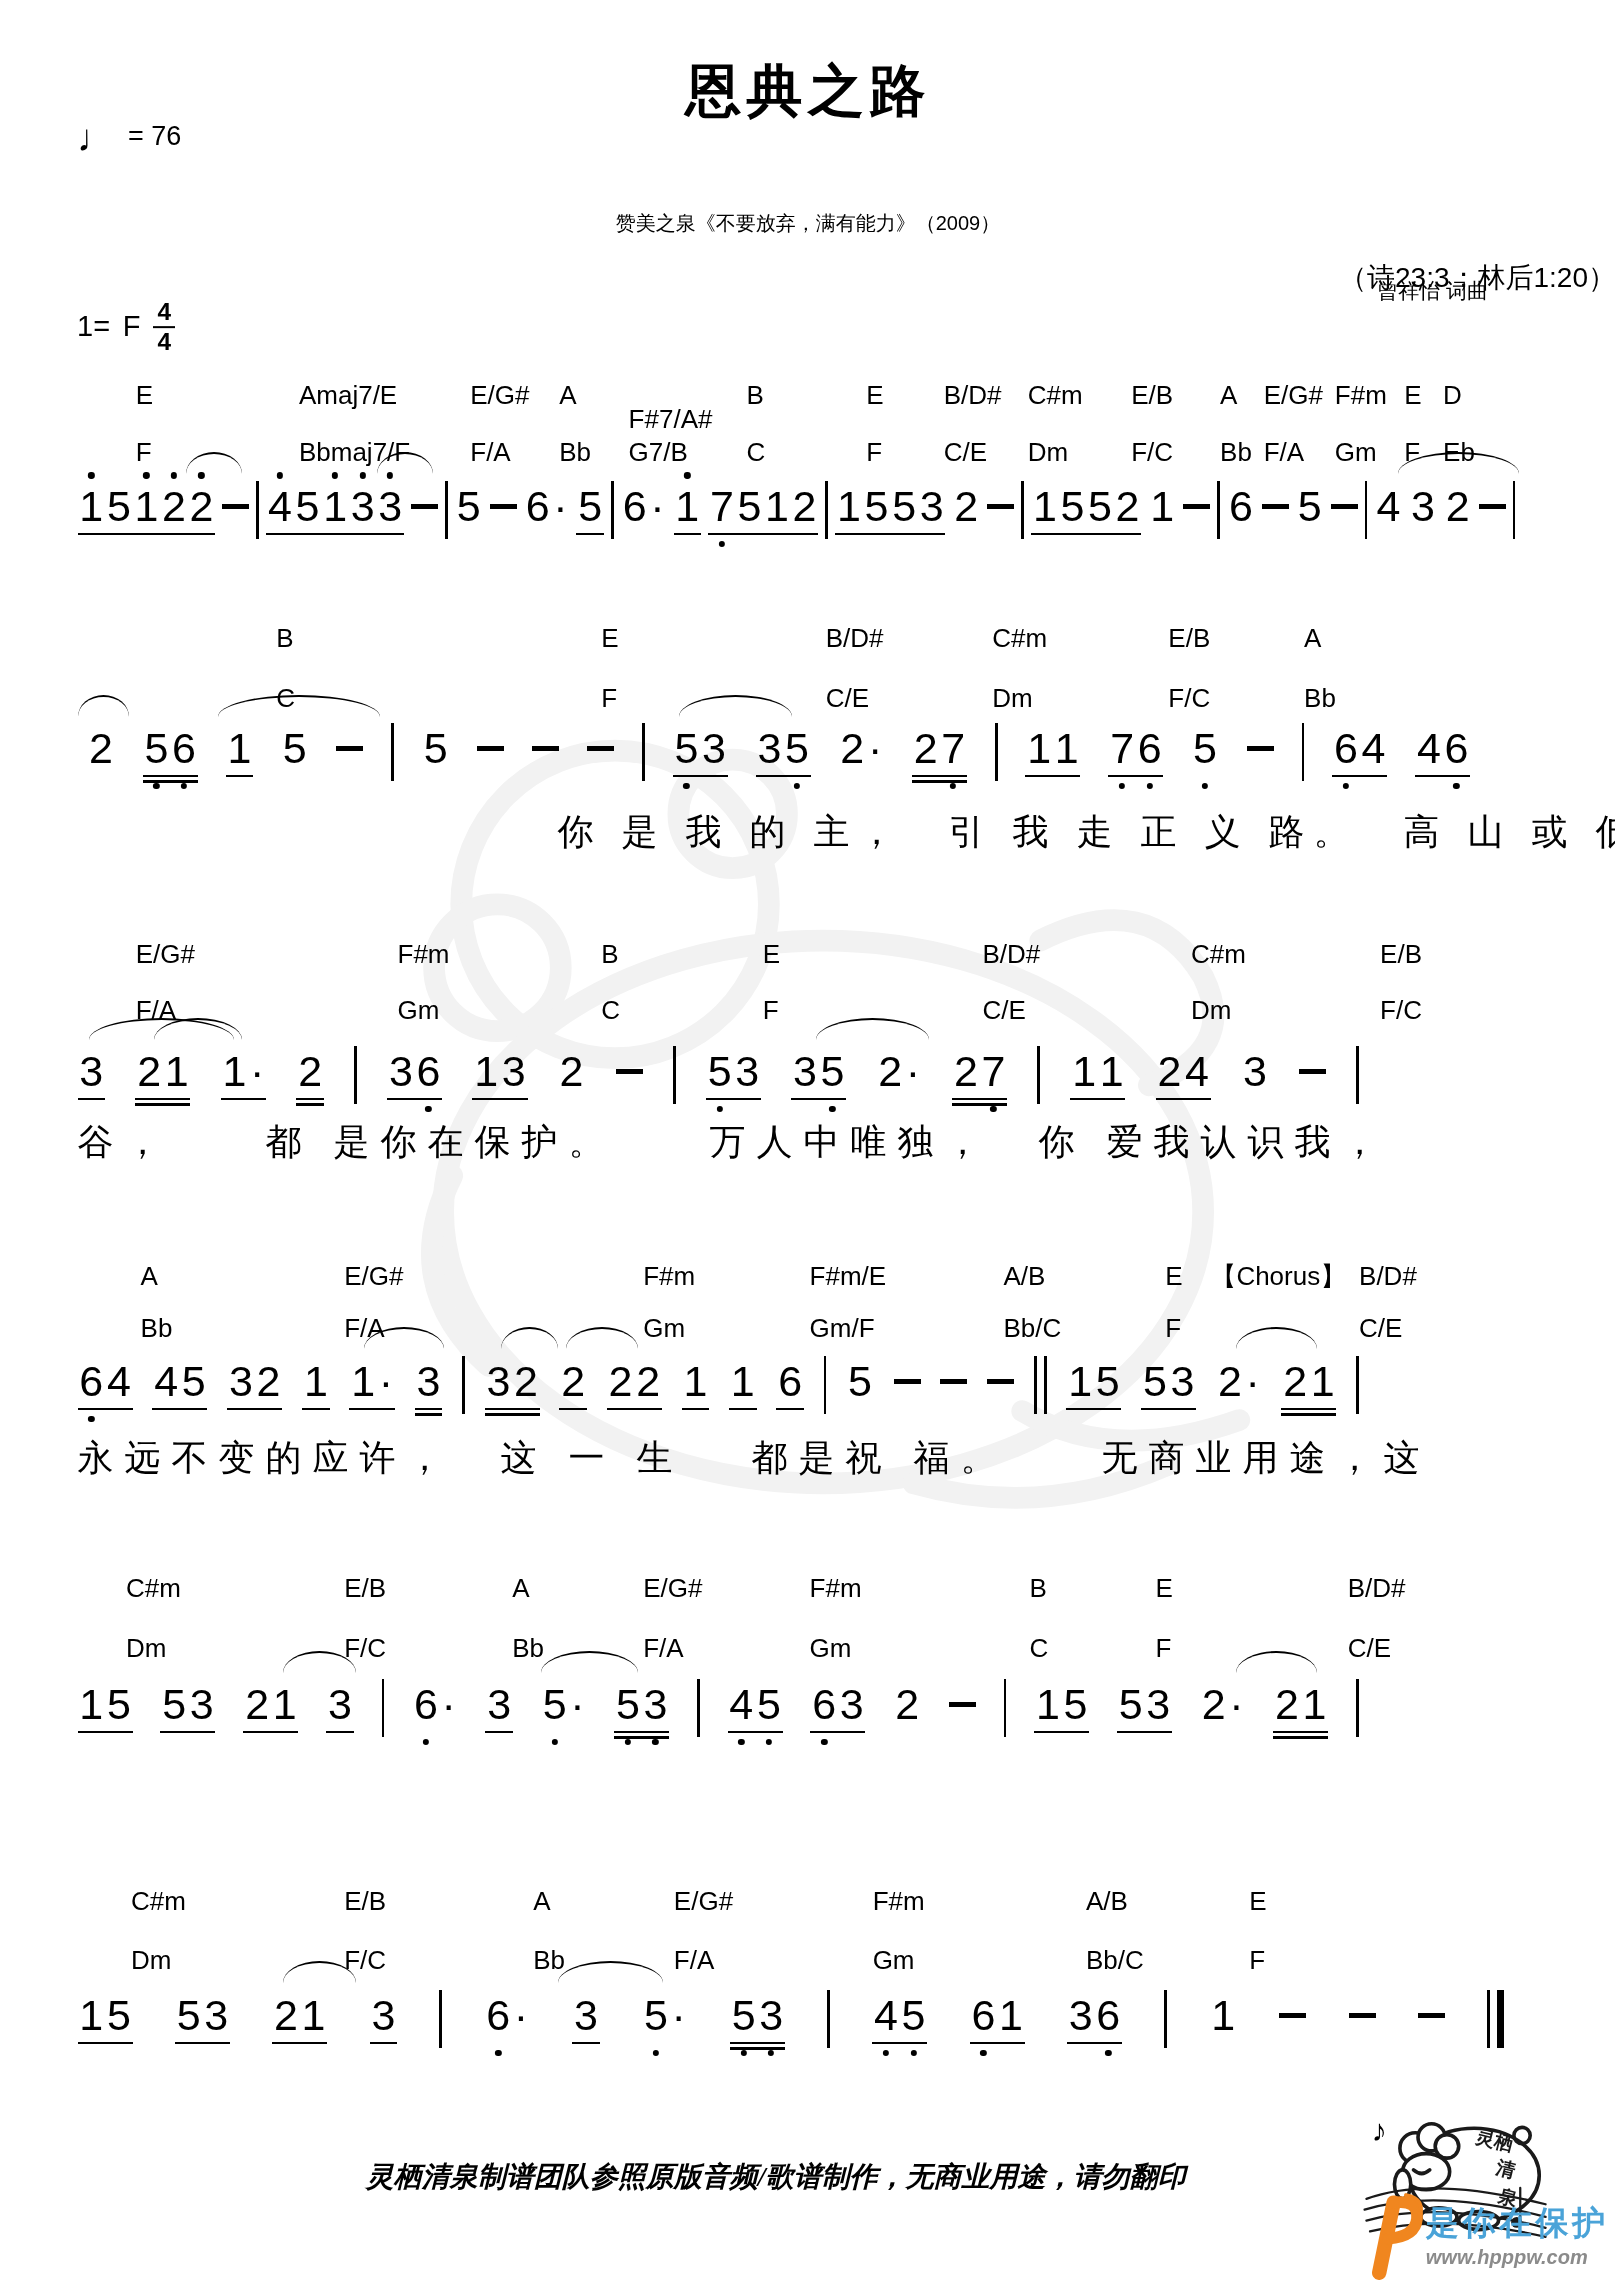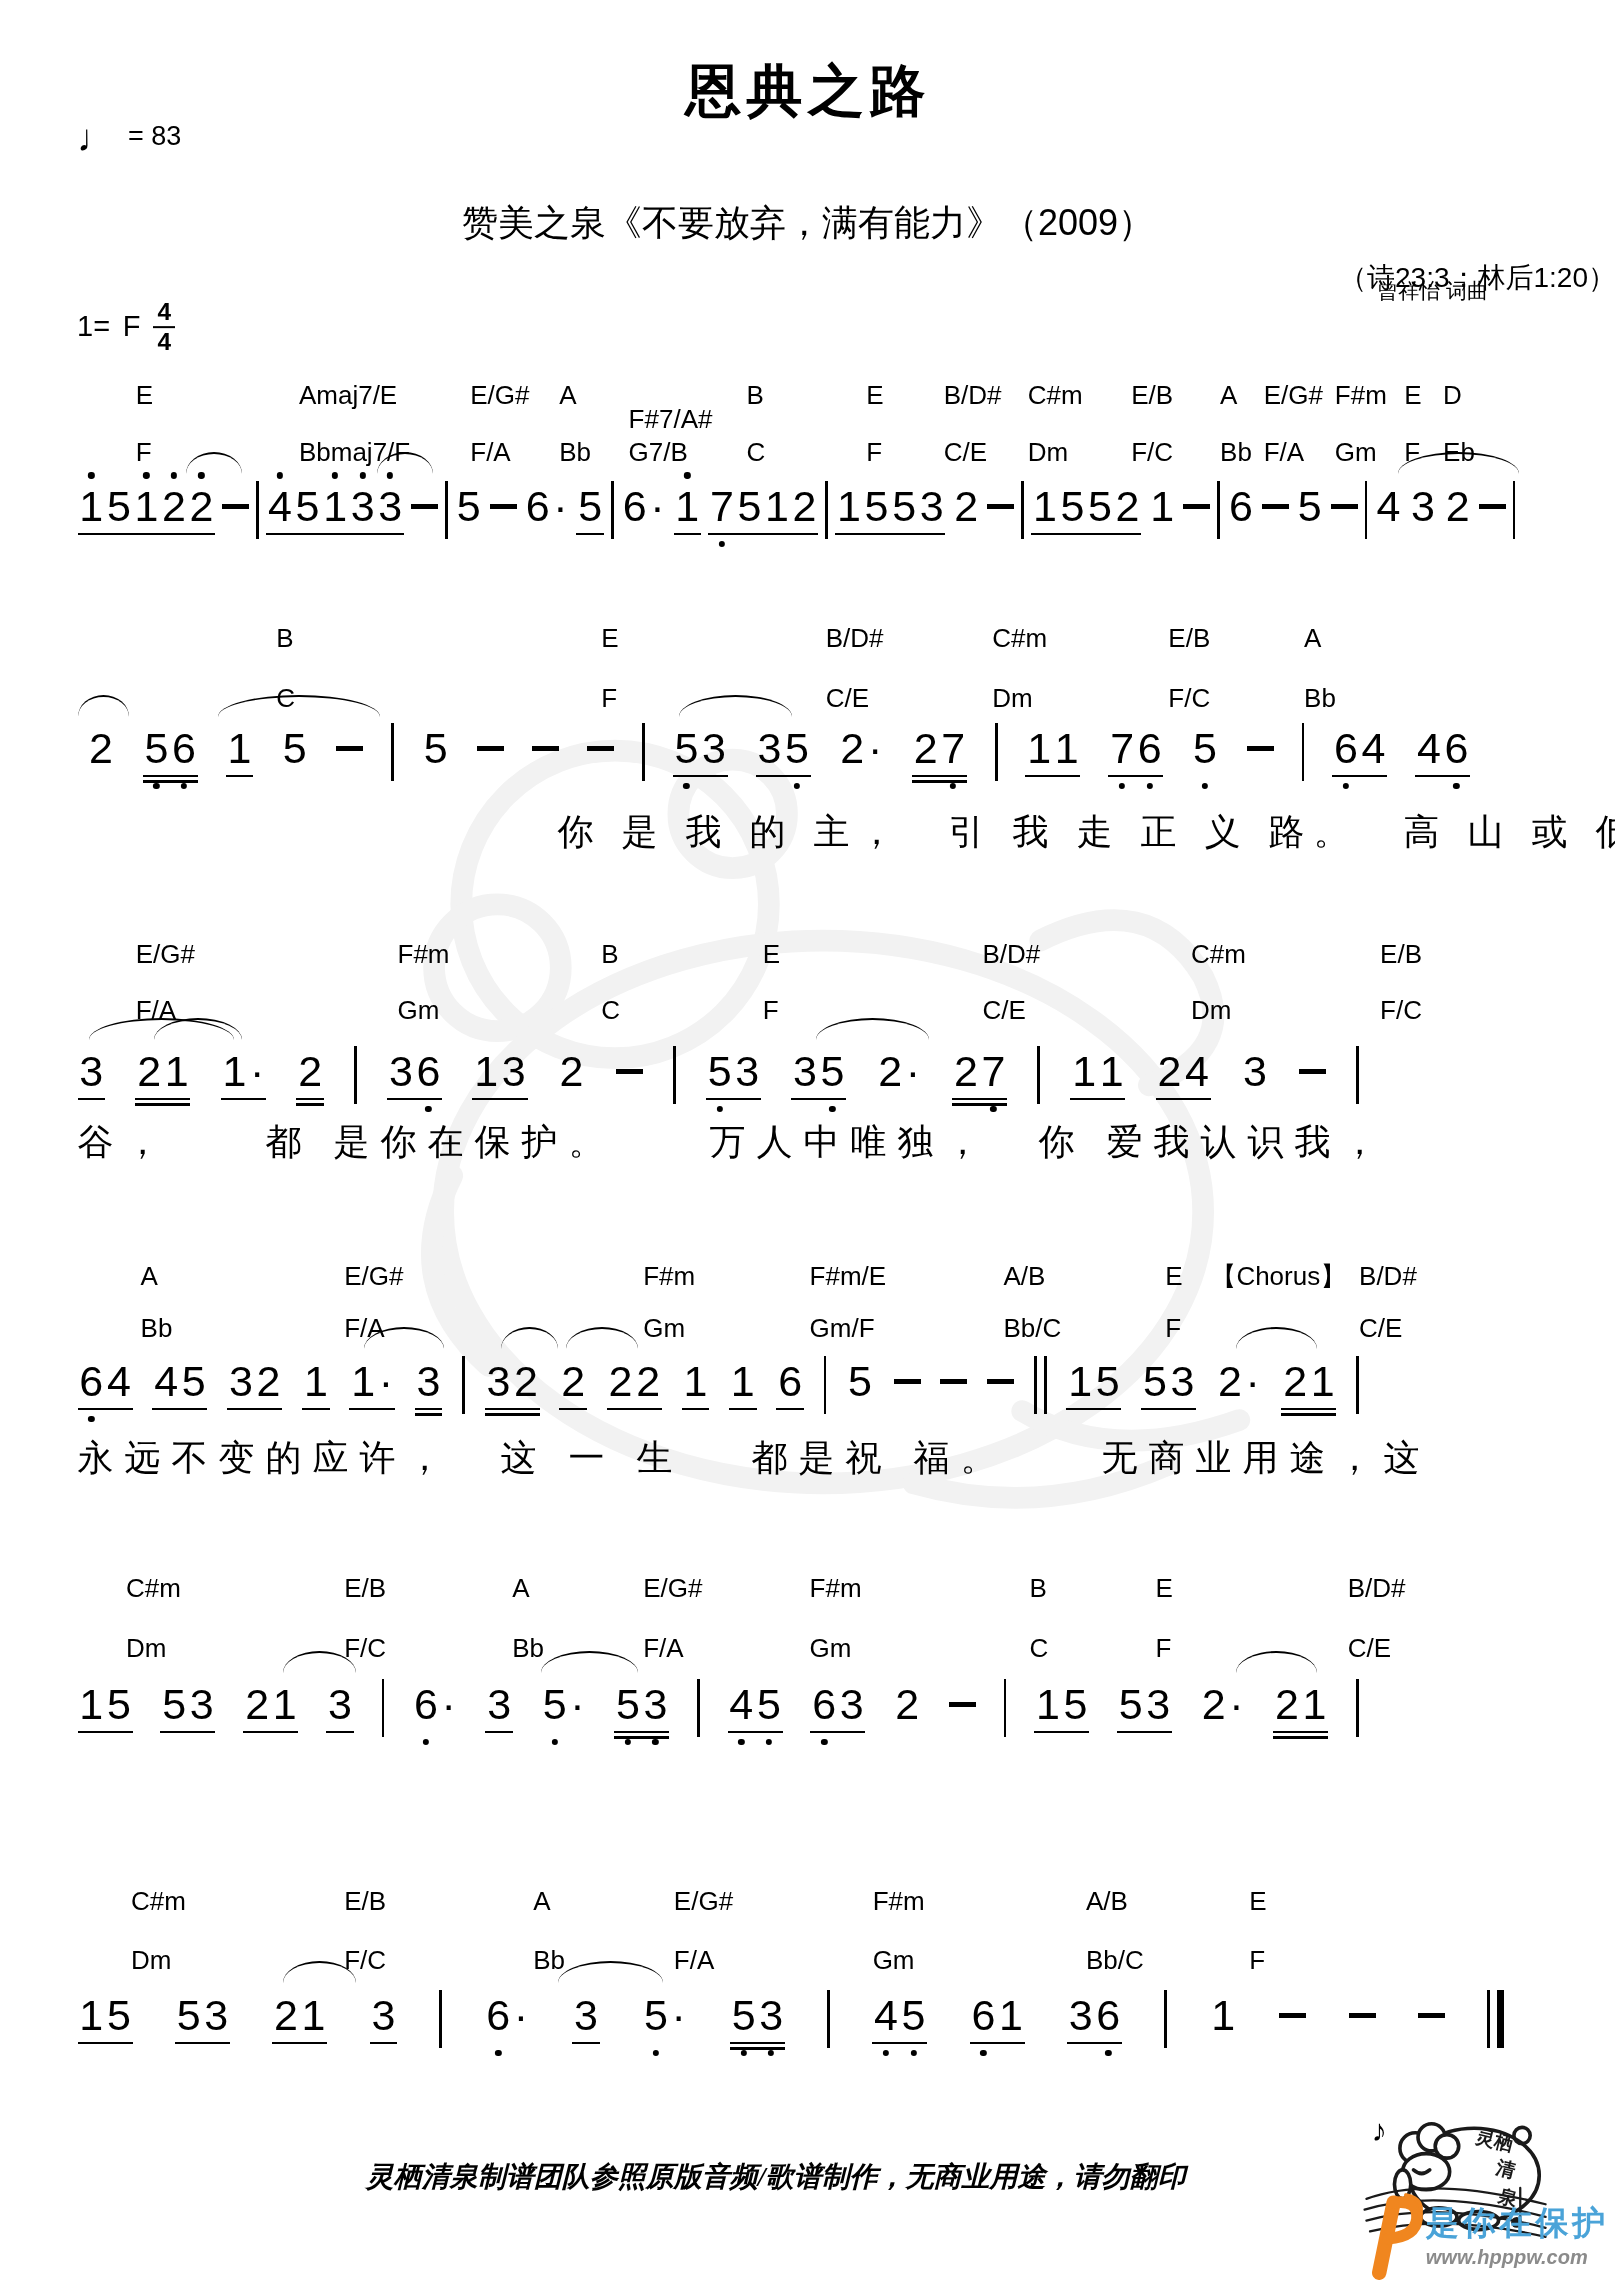--- a/index.html
+++ b/index.html
@@ -4,21 +4,21 @@
 <style>
   html,body{margin:0;padding:0;background:#fff;}
   .sheet{position:relative;width:1616px;height:2285px;background:#fff;color:#000;
          font-family:"Liberation Sans",sans-serif;overflow:hidden;}
   .watermark{position:absolute;left:226px;top:669px;z-index:0;}
   .title{position:absolute;left:0;top:92px;width:100%;text-align:center;
          transform:translateY(-50%);font-size:56px;font-weight:bold;letter-spacing:5.4px;z-index:2;}
   .tempo{position:absolute;left:77px;top:138px;transform:translateY(-50%);font-size:27px;z-index:2;}
   .tempo-note{font-size:38px;vertical-align:-5.4px;margin-right:5.4px;}
   .subtitle{position:absolute;left:0;top:223px;width:100%;text-align:center;
-            transform:translateY(-50%);font-size:36px;z-index:2;}
+            transform:translateY(-50%);font-size:20px;z-index:2;}
   .scripture{position:absolute;left:0;top:278px;width:100%;text-align:right;
              transform:translateY(-50%);font-size:28px;z-index:2;}
   .credit{position:absolute;right:128px;top:291px;transform:translateY(-50%);font-size:21px;z-index:2;}
   .keysig{position:absolute;left:77px;top:327px;transform:translateY(-50%);font-size:29px;z-index:2;
           display:flex;align-items:center;gap:12.7px;}
   .frac{display:inline-flex;flex-direction:column;align-items:center;font-size:24.4px;
         line-height:1.05;font-weight:bold;}
   .fbar{width:22px;height:2.7px;background:#000;margin:0.9px 0;}
   #systems{position:absolute;left:0;top:0;width:100%;height:100%;z-index:1;}
   .chordrow{position:absolute;left:0;width:100%;height:0;}
@@ -67,21 +67,21 @@
       <path d="M900 300 q120 -60 180 40 q40 80 -60 120"></path>
       <path d="M760 900 q140 40 280 -20"></path>
       <path d="M880 820 q100 60 240 10"></path>
     </g>
   </svg>
 
   <div class="title">恩典之路</div>
 
   <div class="tempo">
     <span class="tempo-note">♩</span>
-    <span class="tempo-eq">= 83</span>
+    <span class="tempo-eq">= 76</span>
   </div>
 
   <div class="subtitle">赞美之泉《不要放弃，满有能力》（2009）</div>
   <div class="scripture">（诗23:3；林后1:20）</div>
   <div class="credit">曾祥怡 词曲</div>
 
   <div class="keysig">
     <span>1=</span>
     <span class="keyletter">F</span>
     <span class="frac">

